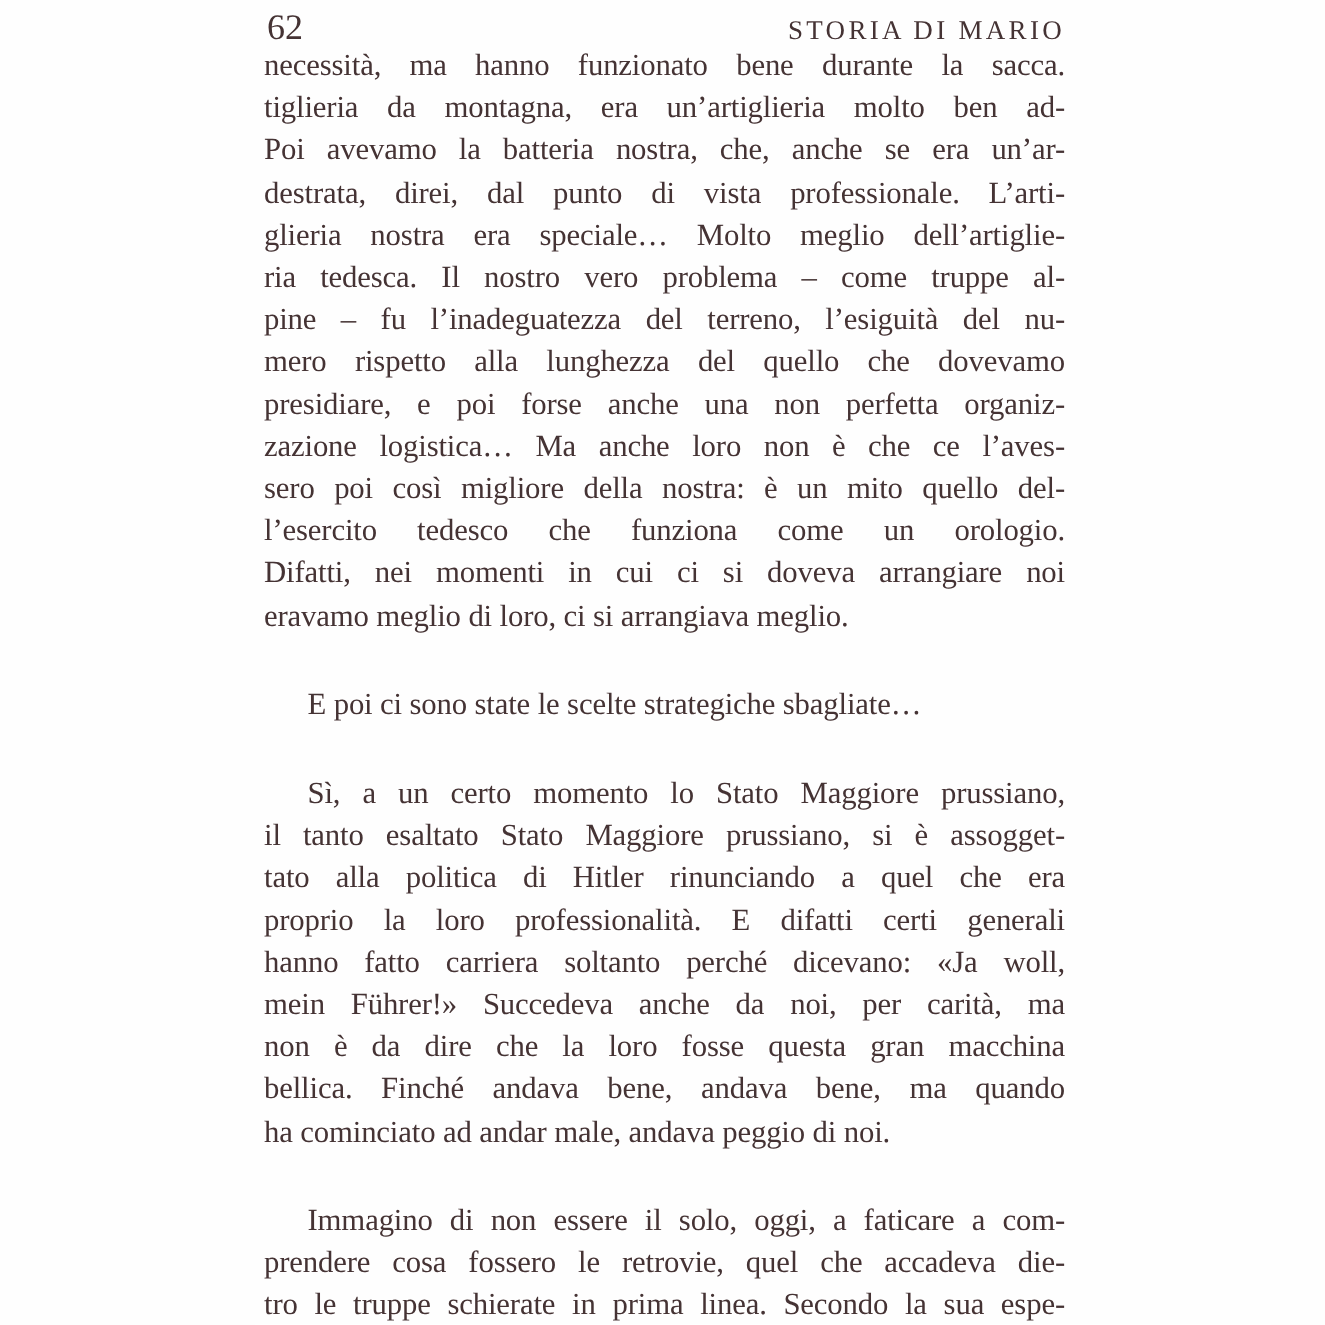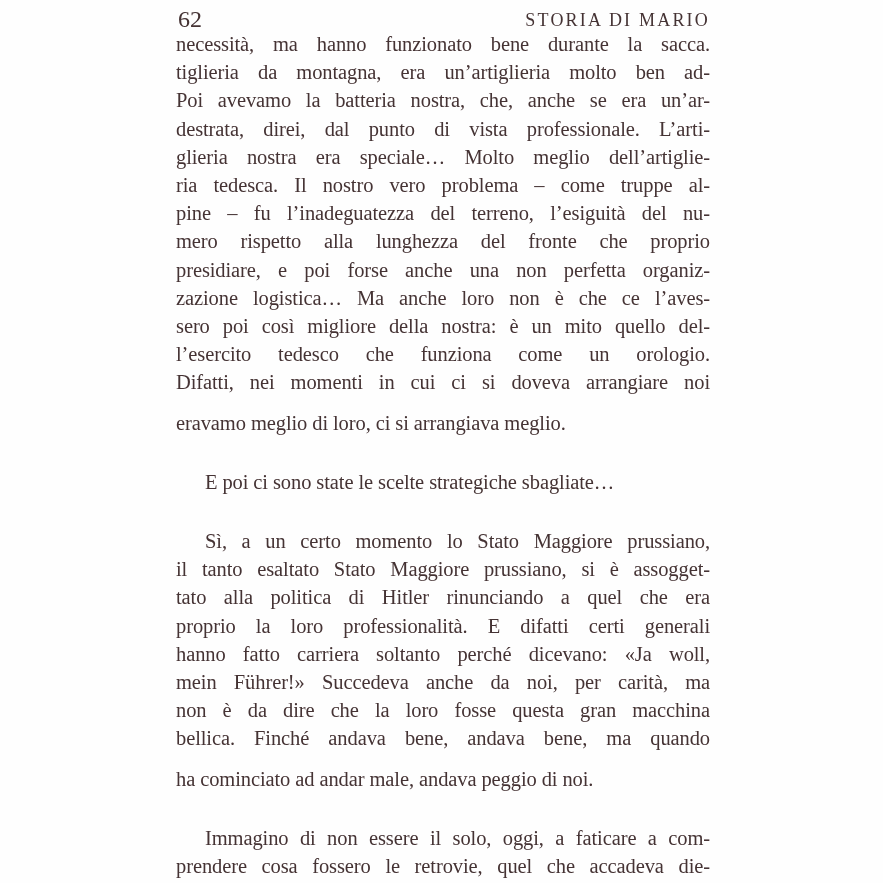--- a/index.html
+++ b/index.html
@@ -52,21 +52,20 @@
   }
   .block + .block { margin-top: 31px; }
   .block.interviewer { }
   .line {
     text-align: justify;
     text-align-last: justify;
   }
   .line.endline {
     text-align: center;
     text-align-last: left;
-    margin-top: 12px;
   }
   .line.indent { text-indent: 29px; }
 </style>
 </head>
 <body>
 
 <div class="page">
   <header class="pagehead">
     <span class="pagenum">62</span>
     <span class="runhead">STORIA DI MARIO</span>
@@ -74,21 +73,21 @@
 
   <main class="textblock" id="textblock">
       <div class="block speaker">
         <div class="line">necessità, ma hanno funzionato bene durante la sacca.</div>
         <div class="line">tiglieria da montagna, era un’artiglieria molto ben ad-</div>
         <div class="line">Poi avevamo la batteria nostra, che, anche se era un’ar-</div>
         <div class="line">destrata, direi, dal punto di vista professionale. L’arti-</div>
         <div class="line">glieria nostra era speciale… Molto meglio dell’artiglie-</div>
         <div class="line">ria tedesca. Il nostro vero problema – come truppe al-</div>
         <div class="line">pine – fu l’inadeguatezza del terreno, l’esiguità del nu-</div>
-        <div class="line">mero rispetto alla lunghezza del fronte che proprio</div>
+        <div class="line">mero rispetto alla lunghezza del quello che dovevamo</div>
         <div class="line">presidiare, e poi forse anche una non perfetta organiz-</div>
         <div class="line">zazione logistica… Ma anche loro non è che ce l’aves-</div>
         <div class="line">sero poi così migliore della nostra: è un mito quello del-</div>
         <div class="line">l’esercito tedesco che funziona come un orologio.</div>
         <div class="line">Difatti, nei momenti in cui ci si doveva arrangiare noi</div>
         <div class="line endline">eravamo meglio di loro, ci si arrangiava meglio.</div>
       </div>
       <div class="block interviewer">
         <div class="line endline indent">E poi ci sono state le scelte strategiche sbagliate…</div>
       </div>

